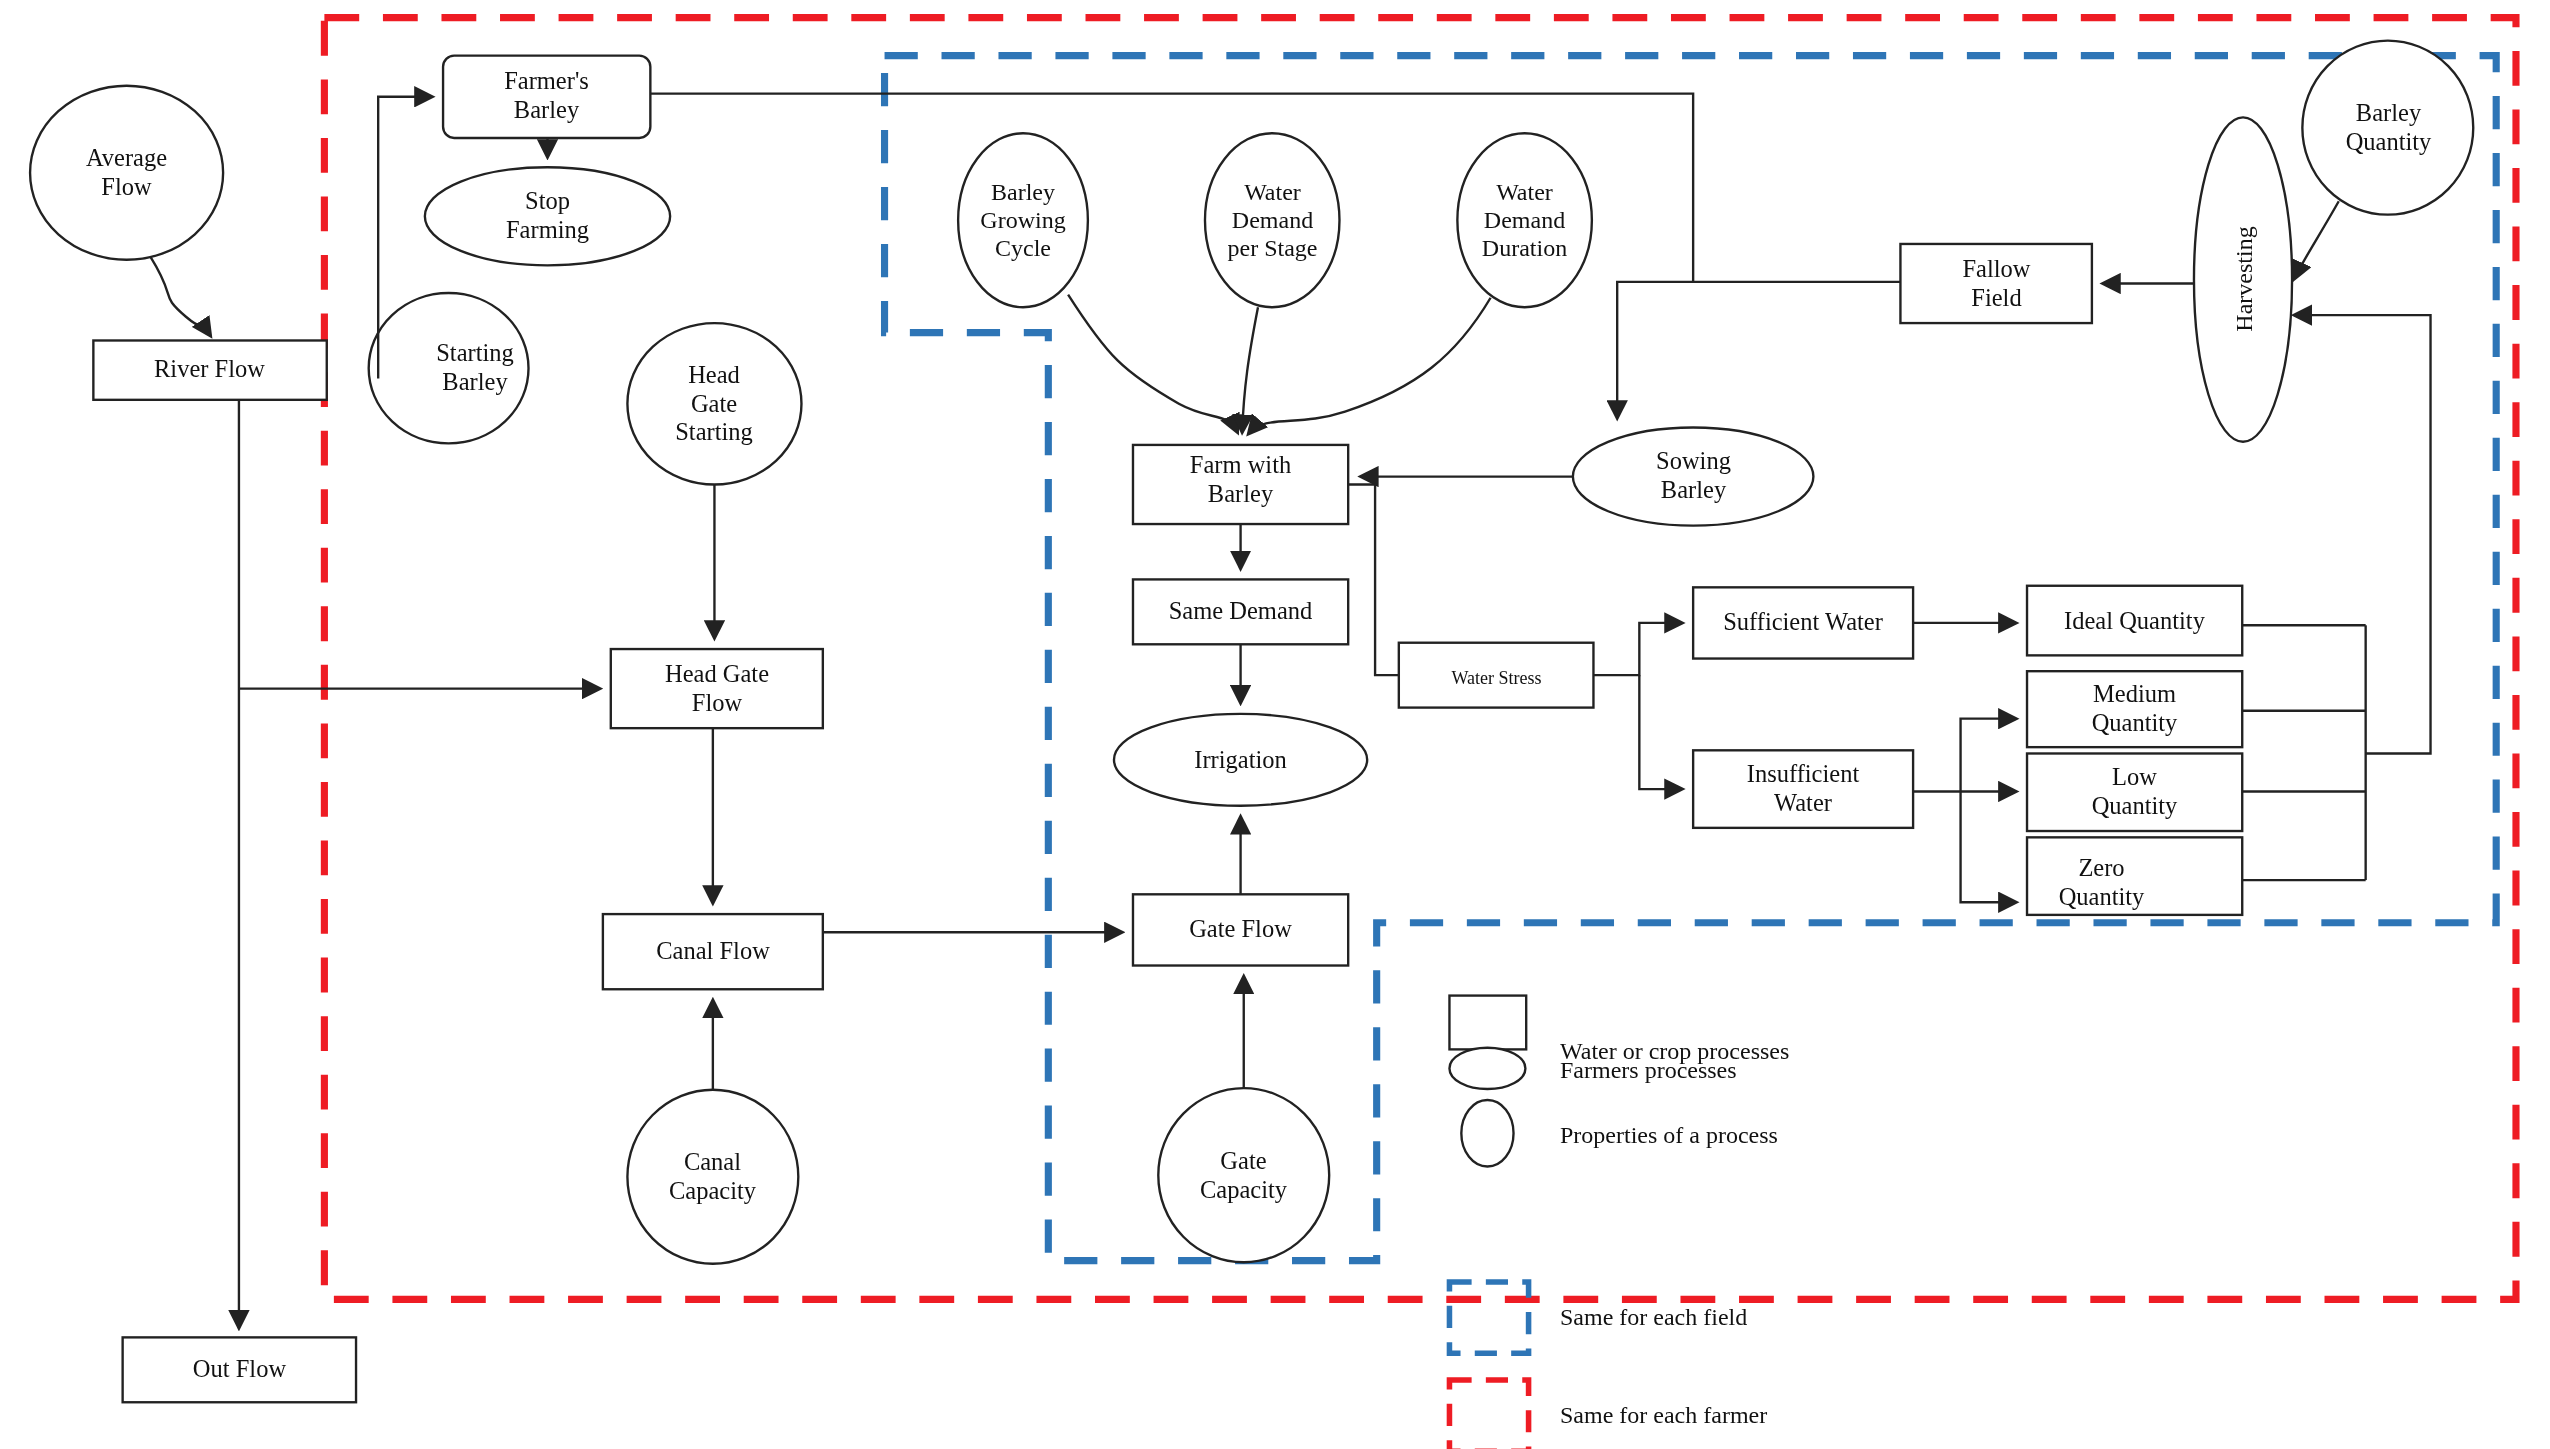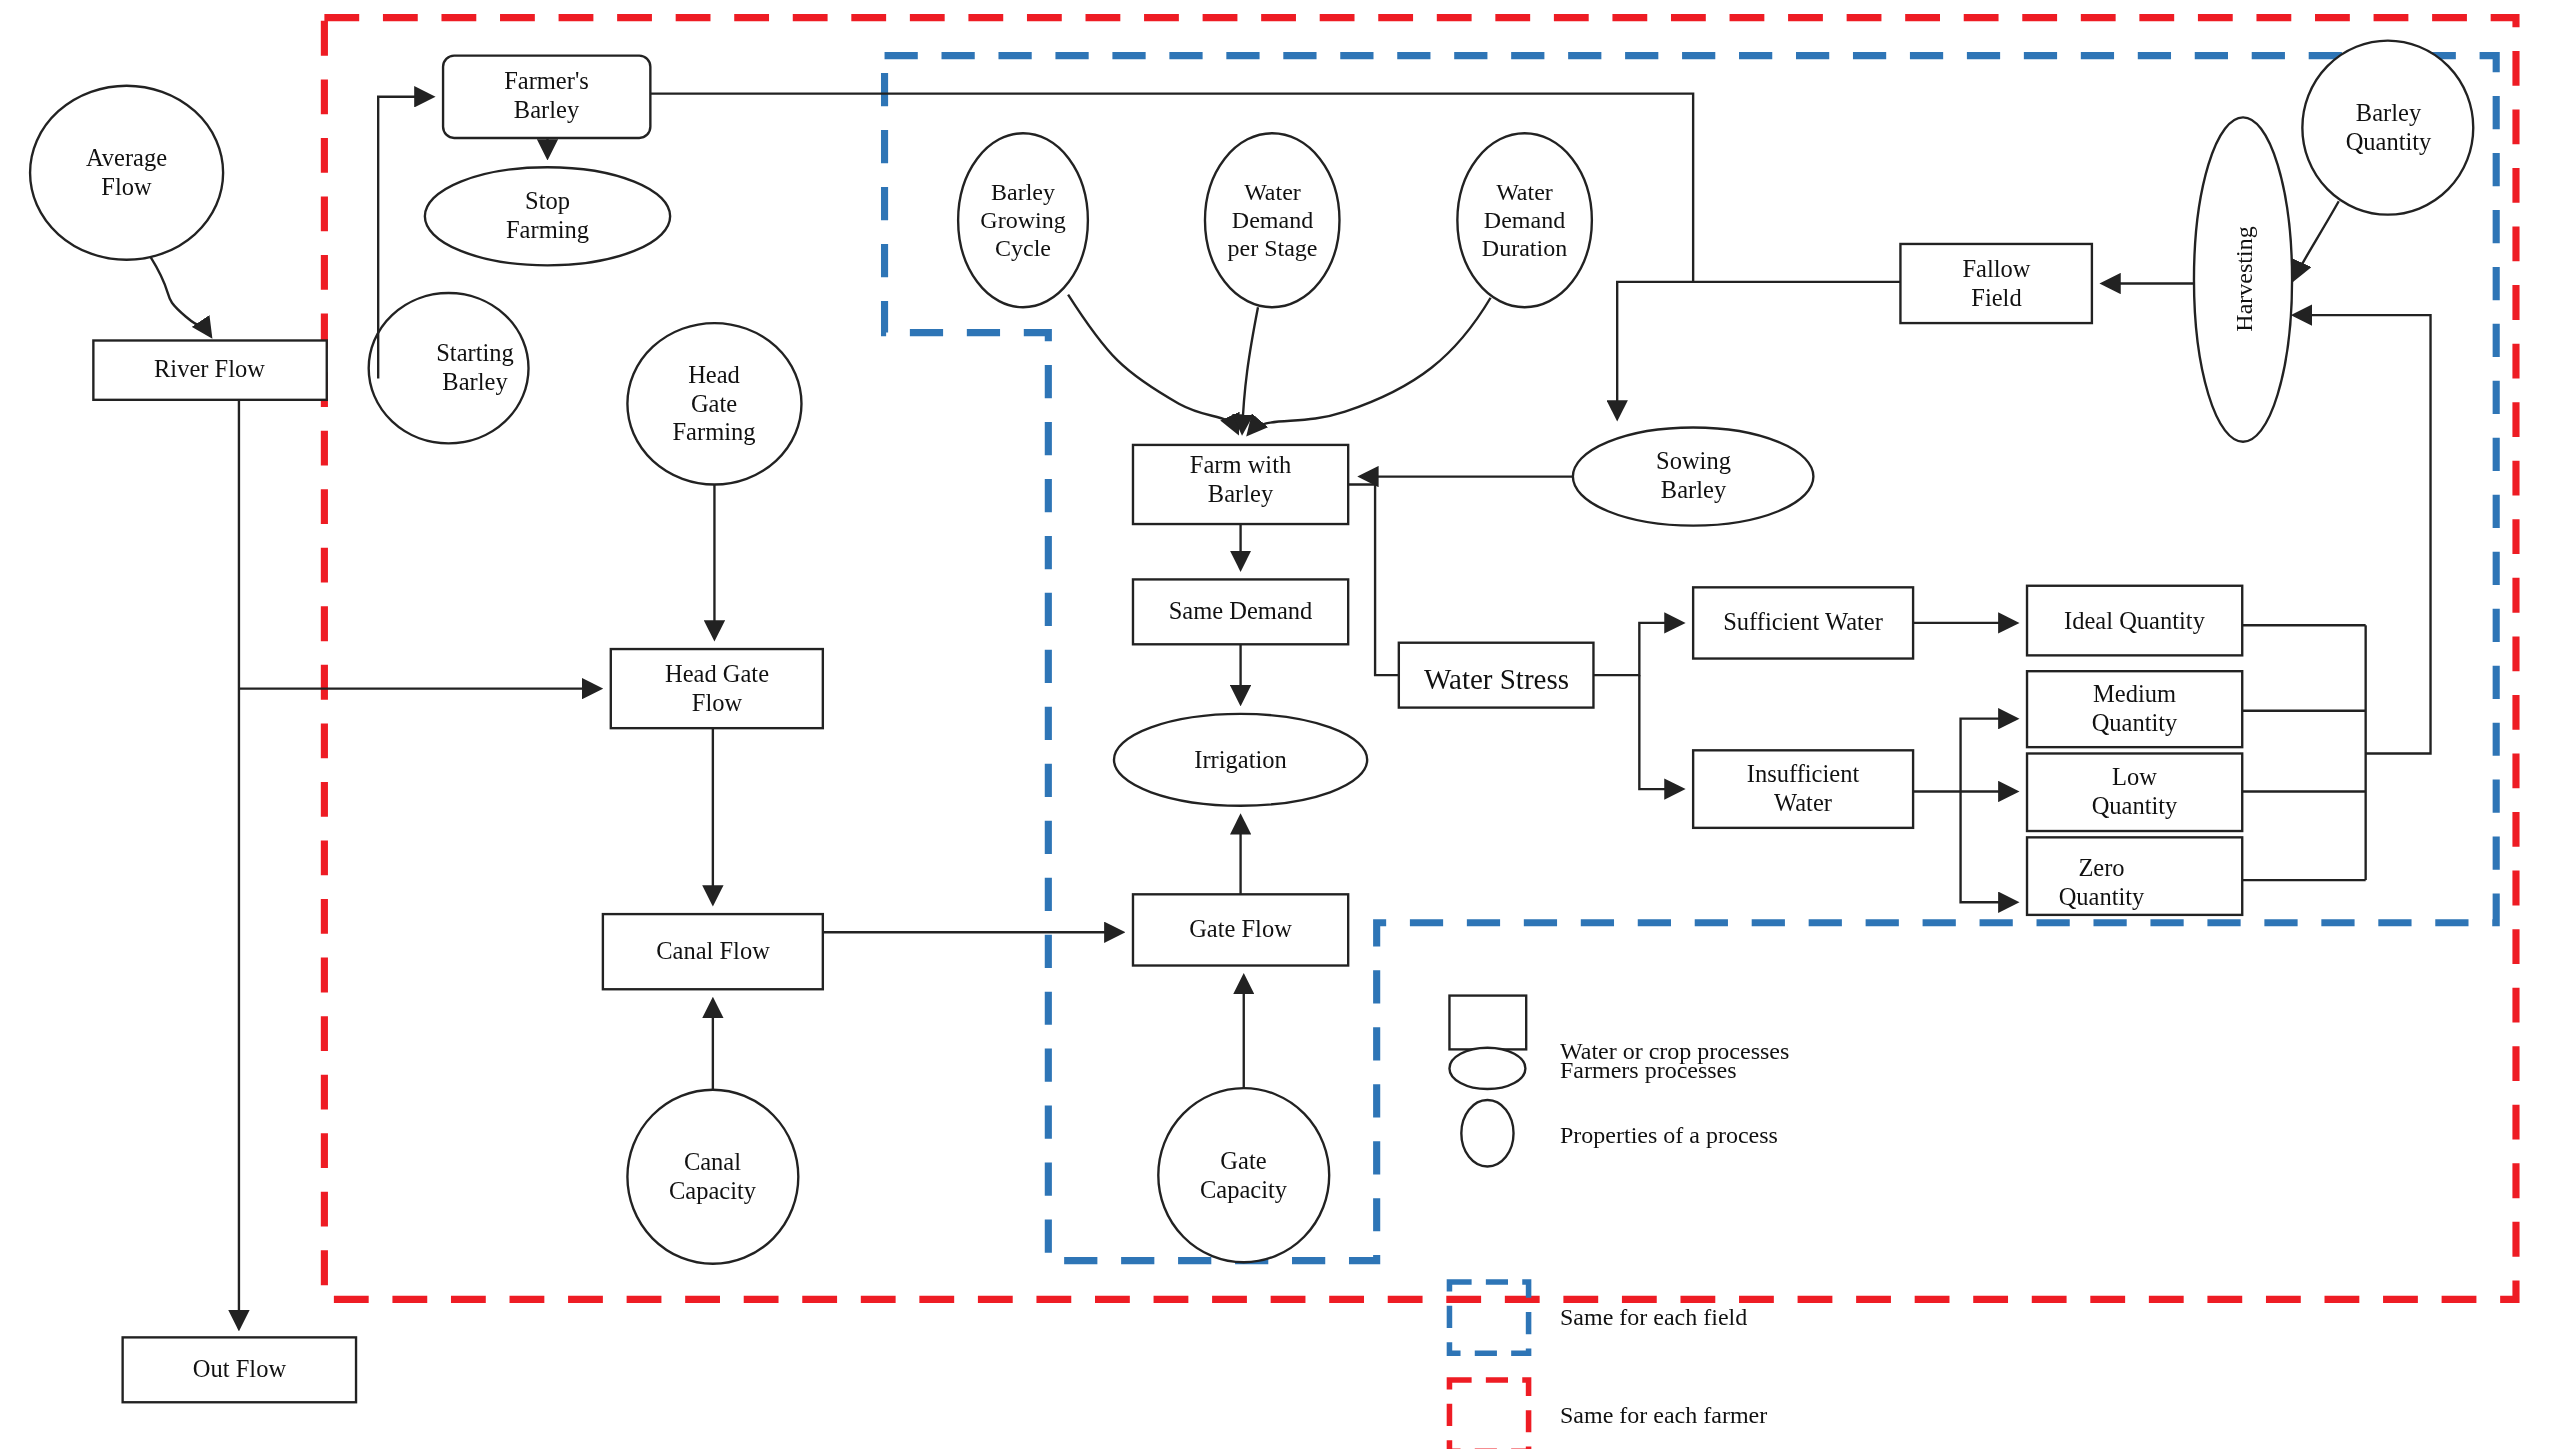--- a/index.html
+++ b/index.html
@@ -173,21 +173,21 @@
 Barley</div>
 
   <div class="node-label" style="left:425px;top:167px;width:245px;height:98px;font-size:24.5px;white-space:pre-line;">Stop
 Farming</div>
 
   <div class="node-label" style="left:369px;top:324px;width:160px;height:87px;font-size:24.5px;white-space:pre-line;padding-left:26px;">Starting
 Barley</div>
 
   <div class="node-label" style="left:627px;top:347px;width:174px;height:114px;font-size:24.5px;white-space:pre-line;">Head
 Gate
-Farming</div>
+Starting</div>
 
   <div class="node-label" style="left:611px;top:649px;width:212px;height:79px;font-size:24.5px;white-space:pre-line;">Head Gate
 Flow</div>
 
   <div class="node-label" style="left:603px;top:914px;width:220px;height:75px;font-size:24.5px;">Canal Flow</div>
 
   <div class="node-label" style="left:627px;top:1133px;width:171px;height:87px;font-size:24.5px;white-space:pre-line;">Canal
 Capacity</div>
 
   <div class="node-label" style="left:948px;top:163px;width:150px;height:114px;font-size:24px;white-space:pre-line;">Barley
@@ -210,21 +210,21 @@
 
   <div class="node-label" style="left:1133px;top:579px;width:215px;height:65px;font-size:24.5px;">Same Demand</div>
 
   <div class="node-label" style="left:1114px;top:714px;width:253px;height:92px;font-size:24.5px;">Irrigation</div>
 
   <div class="node-label" style="left:1133px;top:894px;width:215px;height:71px;font-size:24.5px;">Gate Flow</div>
 
   <div class="node-label" style="left:1158px;top:1132px;width:171px;height:87px;font-size:24.5px;white-space:pre-line;">Gate
 Capacity</div>
 
-  <div class="node-label" style="left:1399px;top:643px;width:195px;height:72px;font-size:29px;">Water Stress</div>
+  <div class="node-label" style="left:1399px;top:643px;width:195px;height:72px;font-size:18px;">Water Stress</div>
 
   <div class="node-label" style="left:1693px;top:587px;width:220px;height:71px;font-size:24.5px;">Sufficient Water</div>
 
   <div class="node-label" style="left:1693px;top:750px;width:220px;height:78px;font-size:24.5px;white-space:pre-line;">Insufficient
 Water</div>
 
   <div class="node-label" style="left:2027px;top:586px;width:215px;height:70px;font-size:24.5px;">Ideal Quantity</div>
 
   <div class="node-label" style="left:2027px;top:671px;width:215px;height:76px;font-size:24.5px;white-space:pre-line;">Medium
 Quantity</div>

